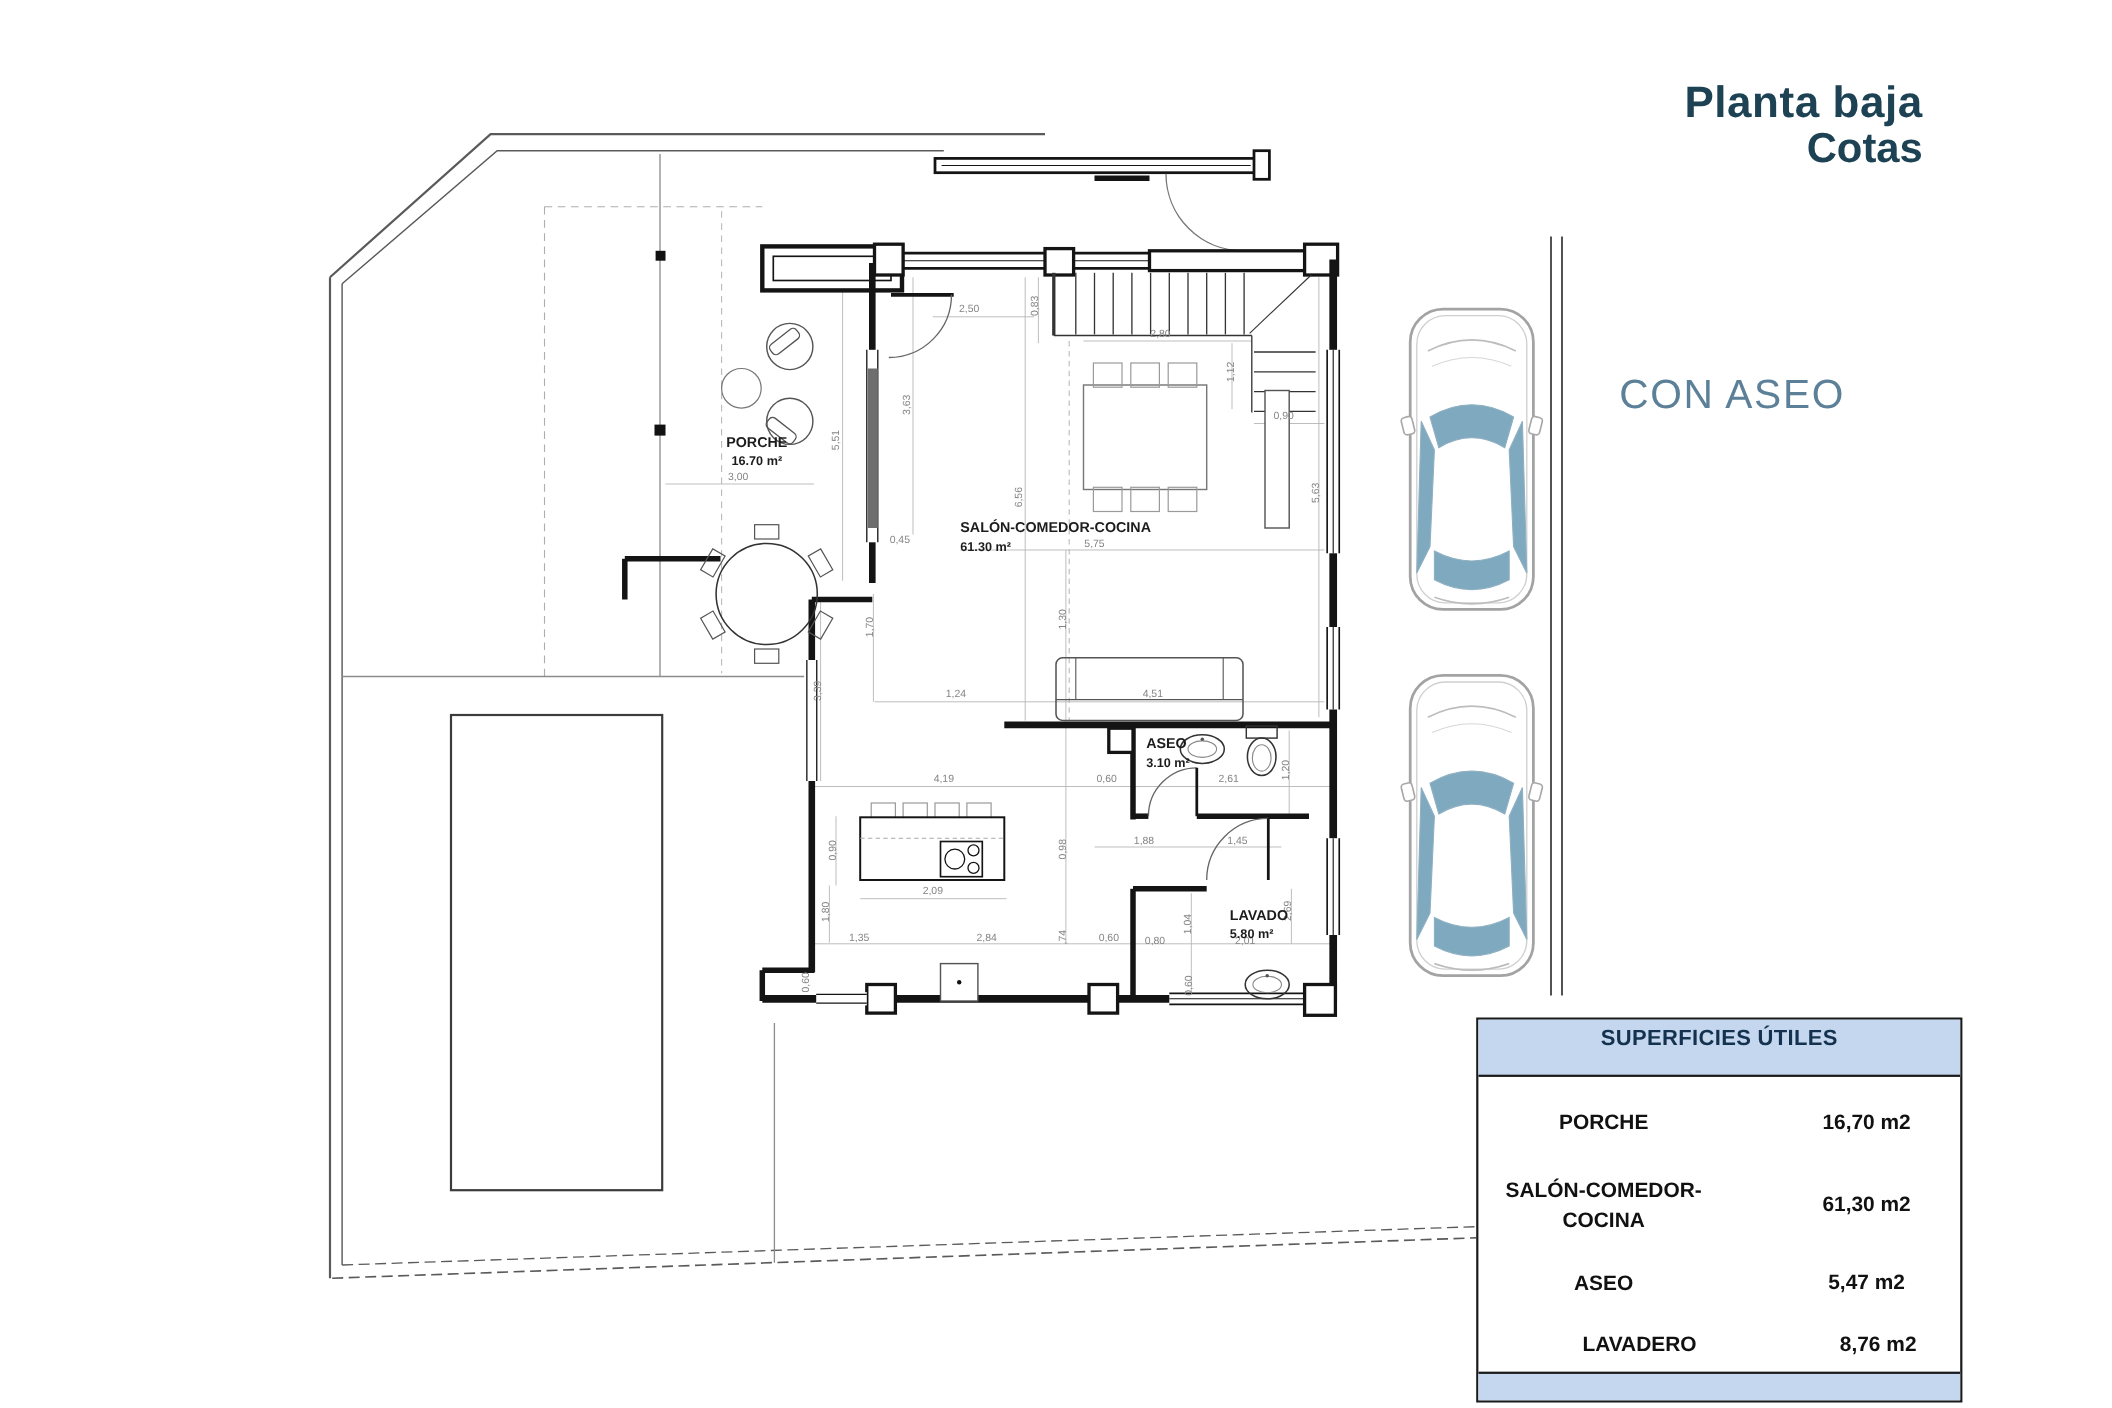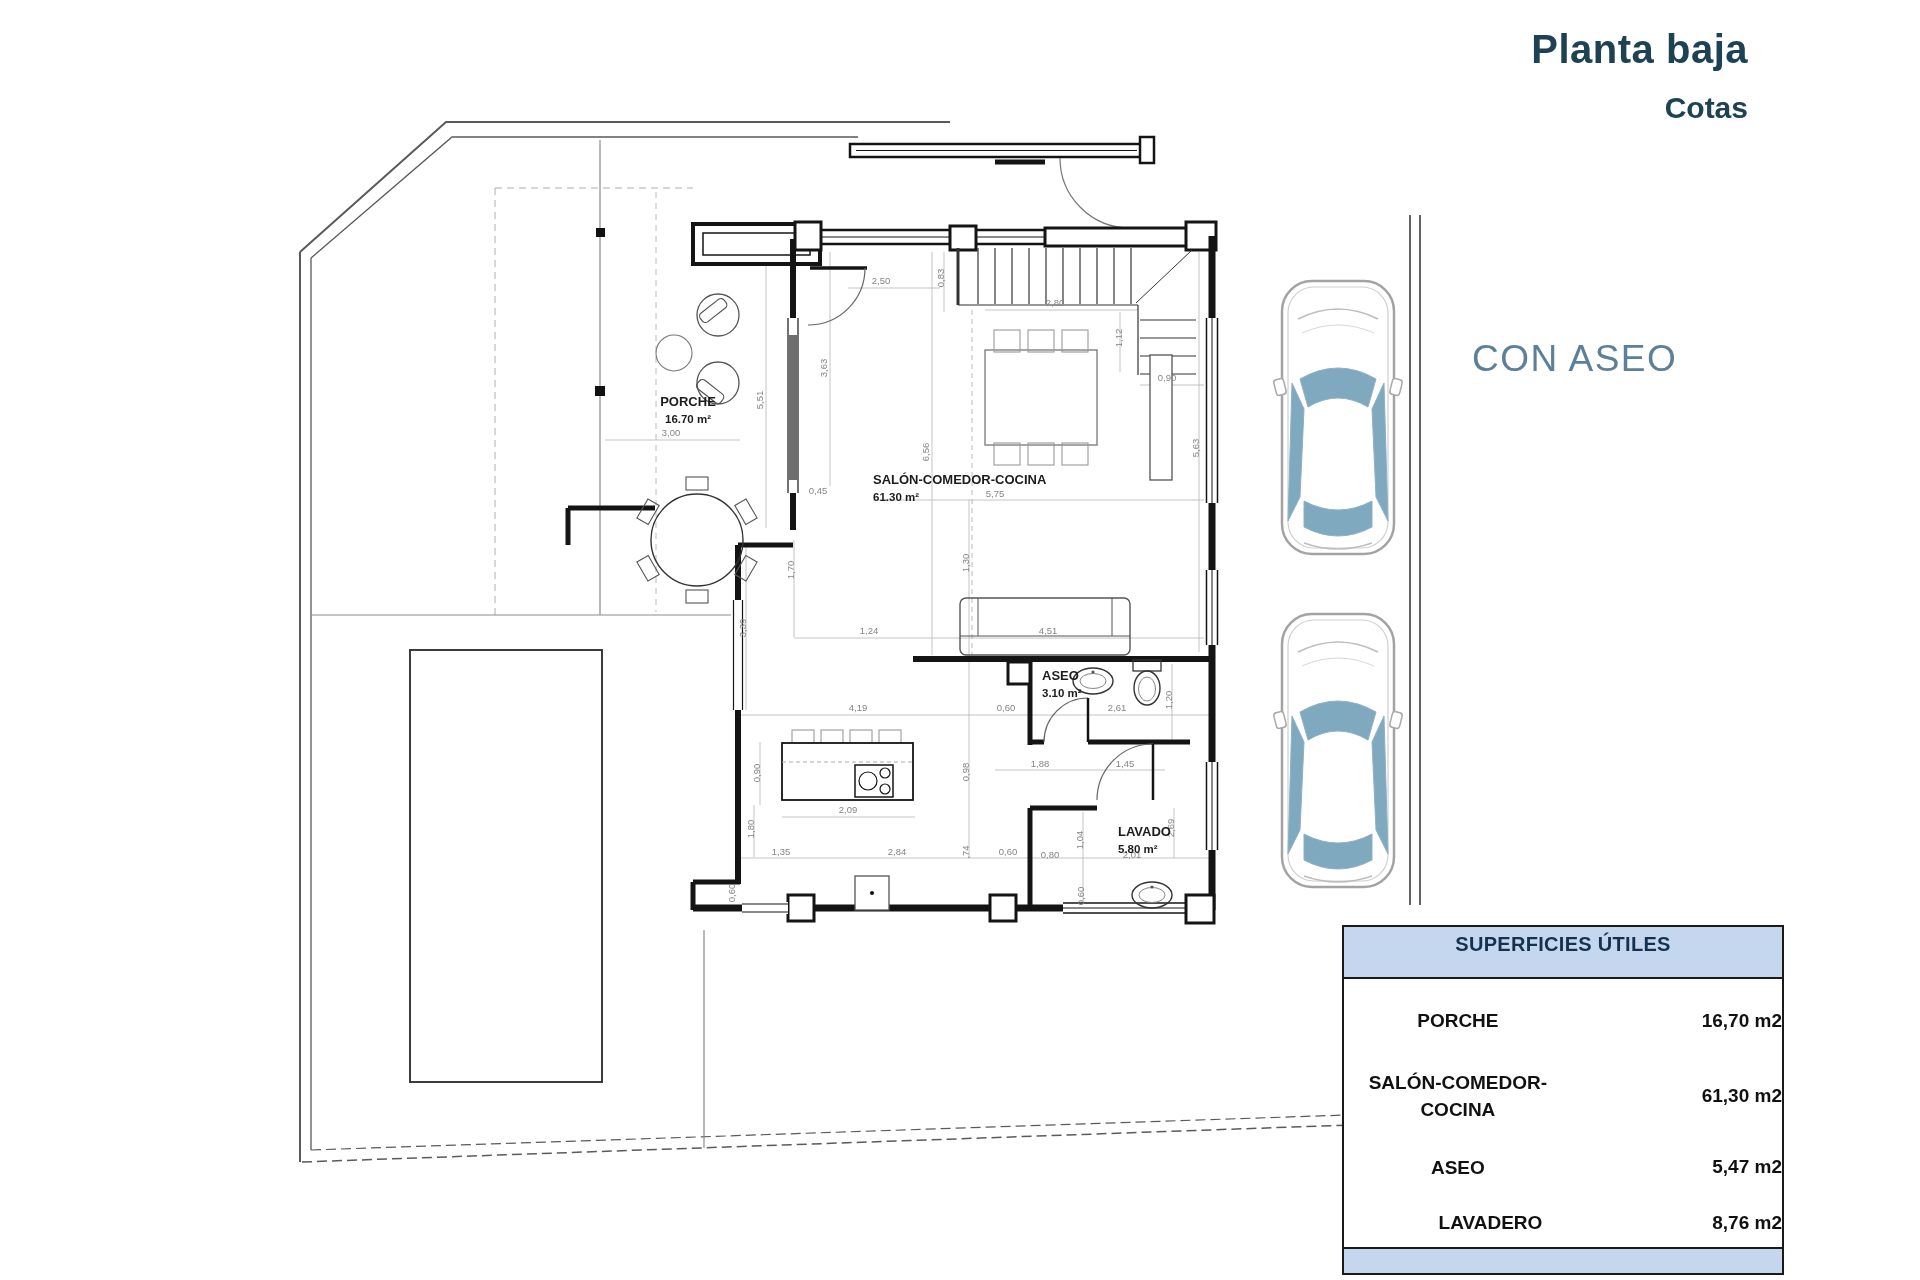--- a/index.html
+++ b/index.html
@@ -6,33 +6,33 @@
     --title:#1c4254; --option:#5d8099; --thead:#c4d7ef; --tborder:#1a1a1a;
     --wall:#141414; --thin:#555; --furn:#8a8a8a; --dim:#b5b5b5; --dimtext:#858585;
     --glass:#7fa9bf;
   }
   html,body{margin:0;padding:0}
   body{width:1920px;height:1280px;position:relative;background:#fff;overflow:hidden;
        font-family:"Liberation Sans", sans-serif;}
   svg{position:absolute;left:0;top:0}
 
   .title-block{position:absolute;top:28px;right:172px;text-align:right;color:var(--title);line-height:1.08;}
-  .title-main{font-size:40px;font-weight:bold;letter-spacing:.5px;}
-  .title-sub{font-size:30px;font-weight:bold;margin-top:21px;}
+  .title-main{font-size:40px;font-weight:bold;letter-spacing:.5px;margin-top:44px;}
+  .title-sub{font-size:38px;font-weight:bold;}
 
   .option-block{position:absolute;left:1472px;top:336px;color:var(--option);
     font-size:37px;letter-spacing:1.5px;line-height:46px;font-weight:400;}
 
   .surf-table{position:absolute;left:1342px;top:925px;width:438px;background:#fff;
     border:2px solid var(--tborder);font-weight:bold;color:#111;}
   .surf-header{background:var(--thead);border-bottom:2px solid var(--tborder);
     text-align:center;font-size:20px;padding:6px 0 21px 0;color:#14324f;letter-spacing:.3px;}
   .t-row{display:grid;grid-template-columns:52% 48%;align-items:center;font-size:19px;}
   .t-row .t-label{text-align:center;line-height:1.45;}
-  .t-row .t-value{text-align:right;padding-left:4px;margin-left:36px;}
+  .t-row .t-value{text-align:center;padding-left:4px;margin-left:36px;}
   .t-row.r1{margin-top:28px;}
   .t-row.r2{margin-top:34px;}
   .t-row.r3{margin-top:30px;}
   .t-row.r4{margin-top:28px;margin-bottom:10px;padding-left:44px;}
   .surf-footer{height:24px;background:var(--thead);border-top:2px solid var(--tborder);}
 
   text{font-family:"Liberation Sans", sans-serif;}
   .dimtext{font-size:9.5px;fill:var(--dimtext);text-anchor:middle;}
   .roomname{font-size:13px;font-weight:bold;fill:#1c1c1c;}
   .roomarea{font-size:11.5px;font-weight:bold;fill:#1c1c1c;}

